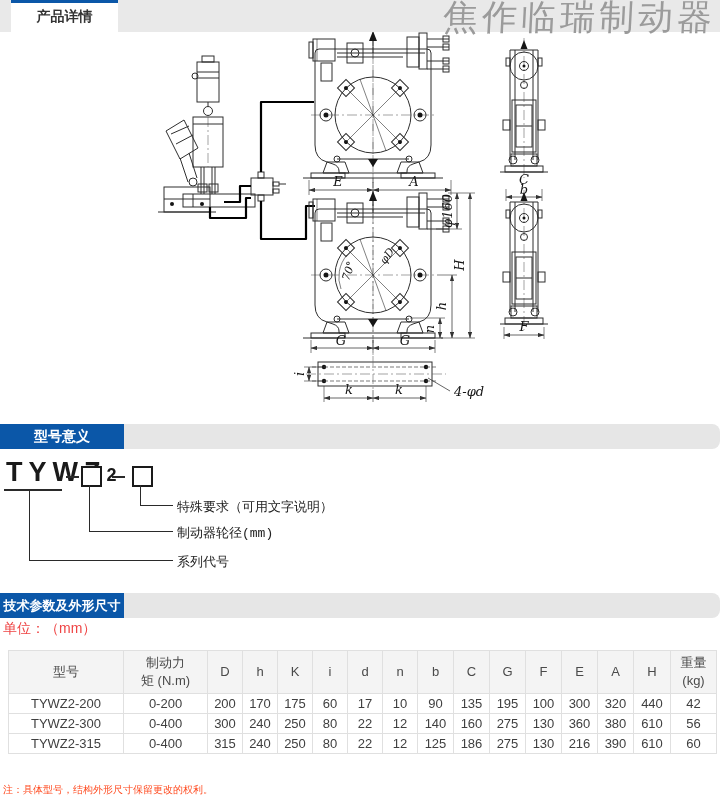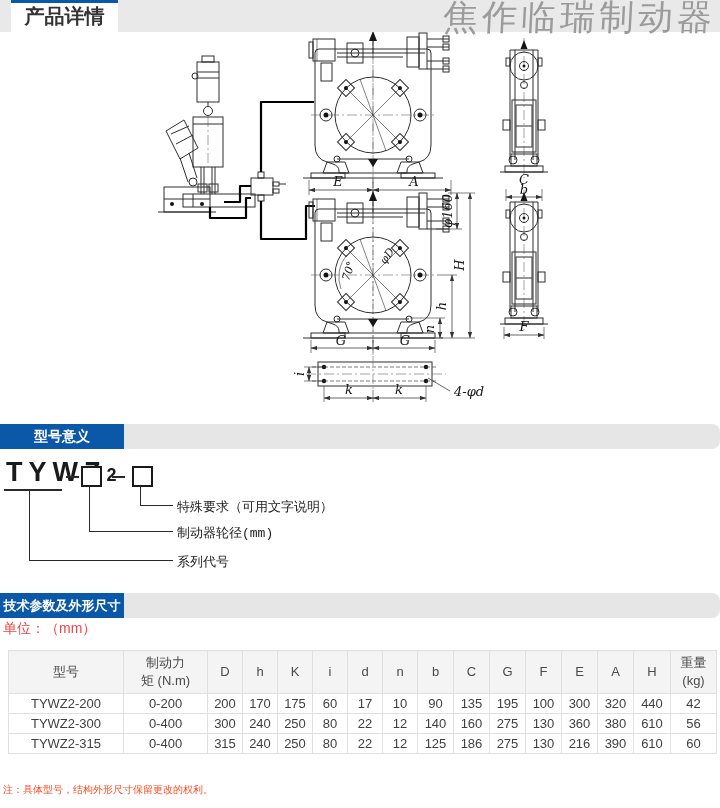--- a/index.html
+++ b/index.html
@@ -2,21 +2,21 @@
 <html><head>
 <meta charset="utf-8">
 <style>
   html,body{margin:0;padding:0;background:#fff;}
   .page{position:relative;width:720px;height:808px;background:#fff;overflow:hidden;
         font-family:"Liberation Sans",sans-serif;}
   
   .topbar{position:absolute;left:0;top:0;width:720px;height:32px;background:#e9e9e9;}
   .tab{position:absolute;left:11px;top:0;width:107px;height:32px;background:#fff;
        border-top:3px solid #0b57a8;box-sizing:border-box;text-align:center;
-       font-weight:bold;font-size:20px;line-height:27px;color:#333;cursor:pointer;}
+       font-weight:bold;font-size:14px;line-height:27px;color:#333;cursor:pointer;}
   .watermark{position:absolute;right:4px;top:-6px;font-family:"DejaVu Serif",serif;
        font-size:35px;color:#9b9b9b;letter-spacing:4px;white-space:nowrap;
        transform:skewX(-3deg);}
   
   .draw{position:absolute;left:0;top:32px;}
   .ln{fill:none;stroke:#2e2e2e;stroke-width:1;}
   .th{fill:none;stroke:#2e2e2e;stroke-width:0.6;}
   .cl{fill:none;stroke:#666;stroke-width:0.6;stroke-dasharray:10 3 2 3;}
   .dsh{fill:none;stroke:#444;stroke-width:0.7;stroke-dasharray:4 2;}
   .fl{fill:#151515;stroke:none;}

